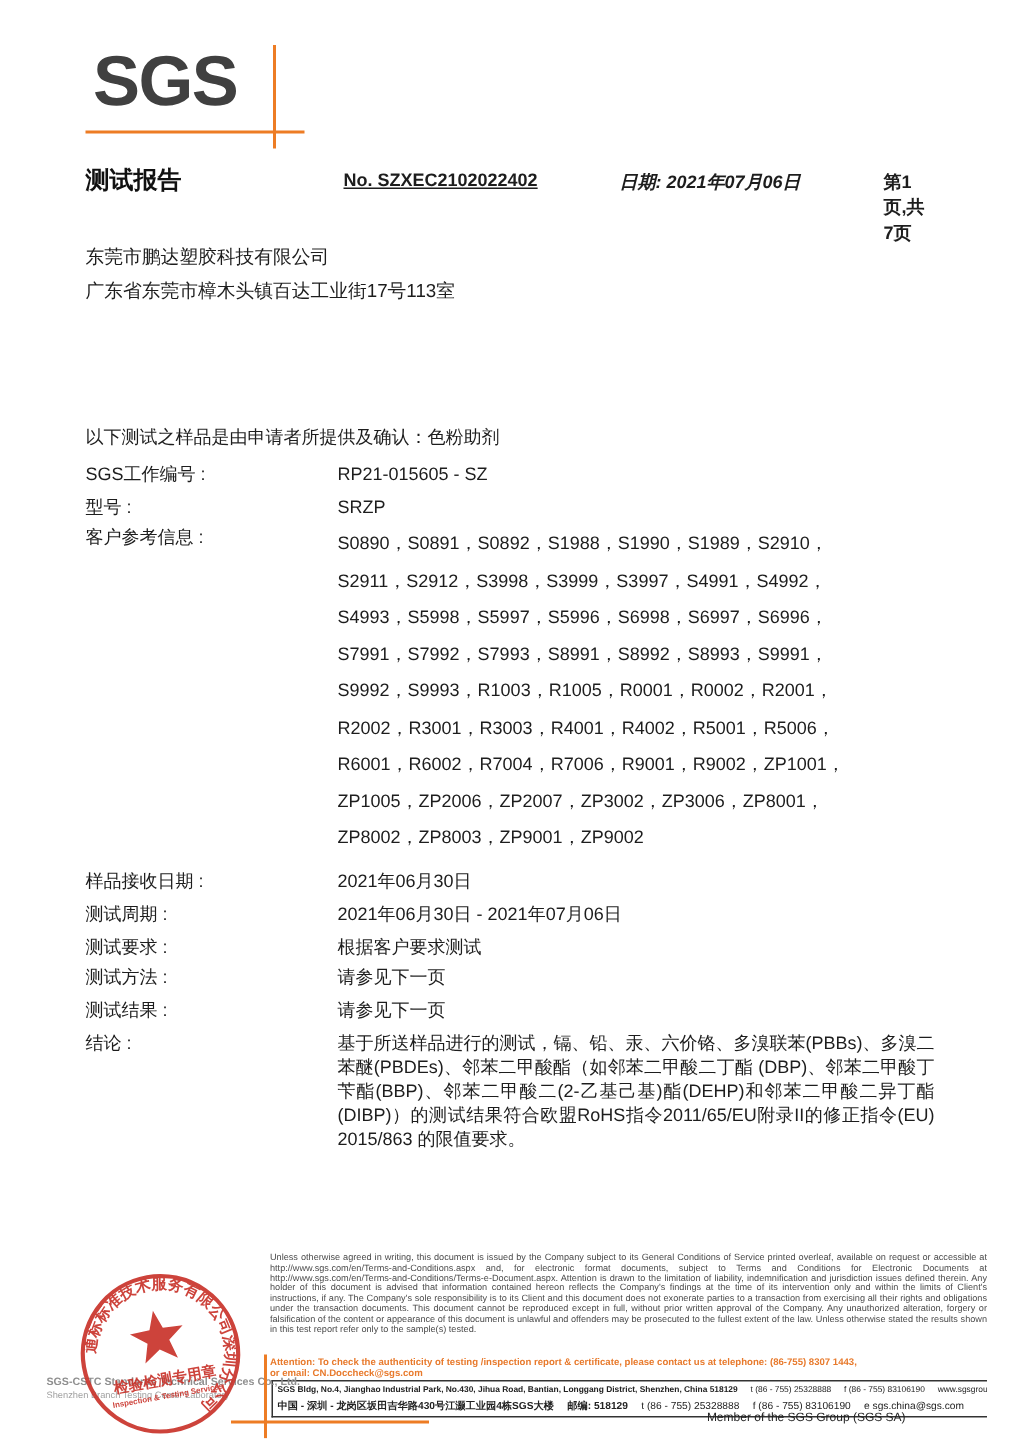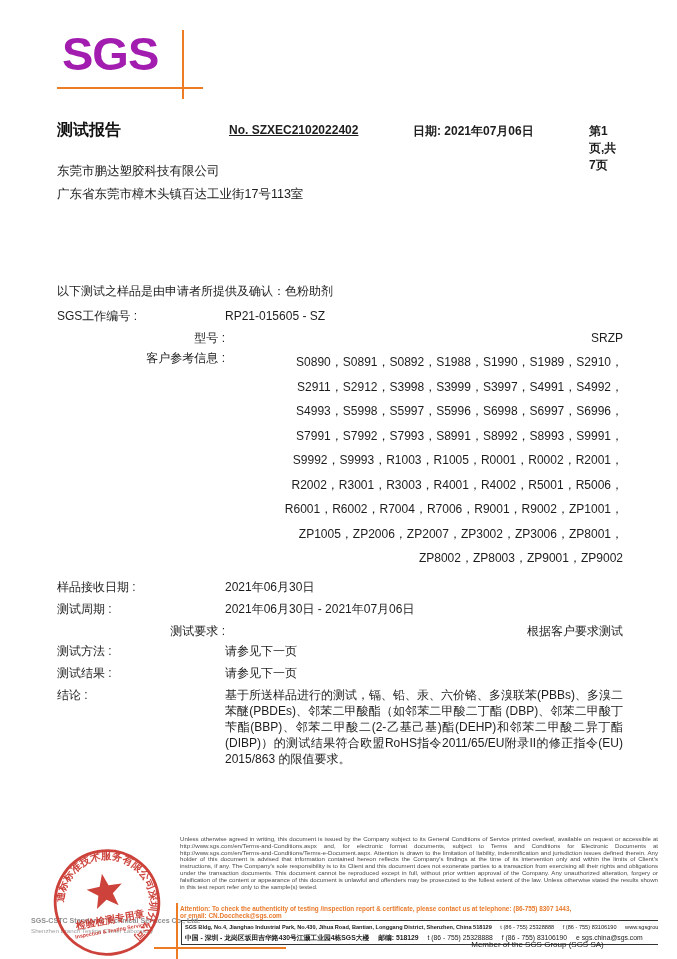--- a/index.html
+++ b/index.html
@@ -7,40 +7,40 @@
   body { font-family:"Liberation Sans","DejaVu Sans",sans-serif; color:#1d1d1d; }
   .page {
     position:relative; width:677px; height:959px; margin:0 auto;
     background:#ffffff; overflow:hidden;
   }
 
   
   .logo-text {
     position:absolute; left:62px; top:26px;
     font-size:47px; font-weight:bold; letter-spacing:-1px;
-    color:#a21caf; font-family:"Liberation Sans",sans-serif;text-align:right;
+    color:#404040; font-family:"Liberation Sans",sans-serif;text-align:right;
   }
   .crop-h-top { position:absolute; left:57px; top:87px; width:146px; height:2px; background:#ED7C24; }
   .crop-v-top { position:absolute; left:182px; top:30px; width:2px; height:69px; background:#ED7C24; }
 
-  .title-row { position:absolute; left:0; top:120px; width:619px; height:20px;padding-left:36px; }
+  .title-row { position:absolute; left:0; top:110px; width:619px; height:20px;padding-left:36px; }
   .report-title { position:absolute; left:57px; top:0; font-size:16px; font-weight:bold; color:#111; }
   .report-no   { position:absolute; left:229px; top:3px; font-size:12px; font-weight:600;text-decoration:underline; }
-  .report-date { position:absolute; left:413px; top:3px; font-size:12px; font-weight:600; }
+  .report-date { position:absolute; left:413px; top:3px; font-size:12px; font-weight:600;font-style:italic; }
   .report-page { position:absolute; left:552px; top:3px; font-size:12px; font-weight:600;margin-left:37px; }
 
   .client-block { position:absolute; left:57px; top:160px; width:560px; font-size:12.5px; line-height:23px; }
 
   
   .content { position:absolute; left:57px; top:247px; width:566px; font-size:12px; }
   .intro { line-height:16px; margin-bottom:9px;margin-top:36px; }
   .frow { display:flex; margin-bottom:6px; }
   .frow .flabel { width:168px; flex:0 0 168px; line-height:16px; }
   .frow .fvalue { flex:1; line-height:16px; }
-  .frow.tight { margin-bottom:4px;text-align:right; }
+  .frow.tight { margin-bottom:4px; }
   .ref-line { line-height:24.5px; }
   .conclusion-text { line-height:18.5px; width:398px; text-align:justify; }
   .gap-sm { height:4px; }
 
   
   .fineprint {
     position:absolute; left:180px; top:836px; width:478px;
     font-size:6.1px; line-height:6.8px; color:#4a4a4a; text-align:justify;
   }
   .attention {

